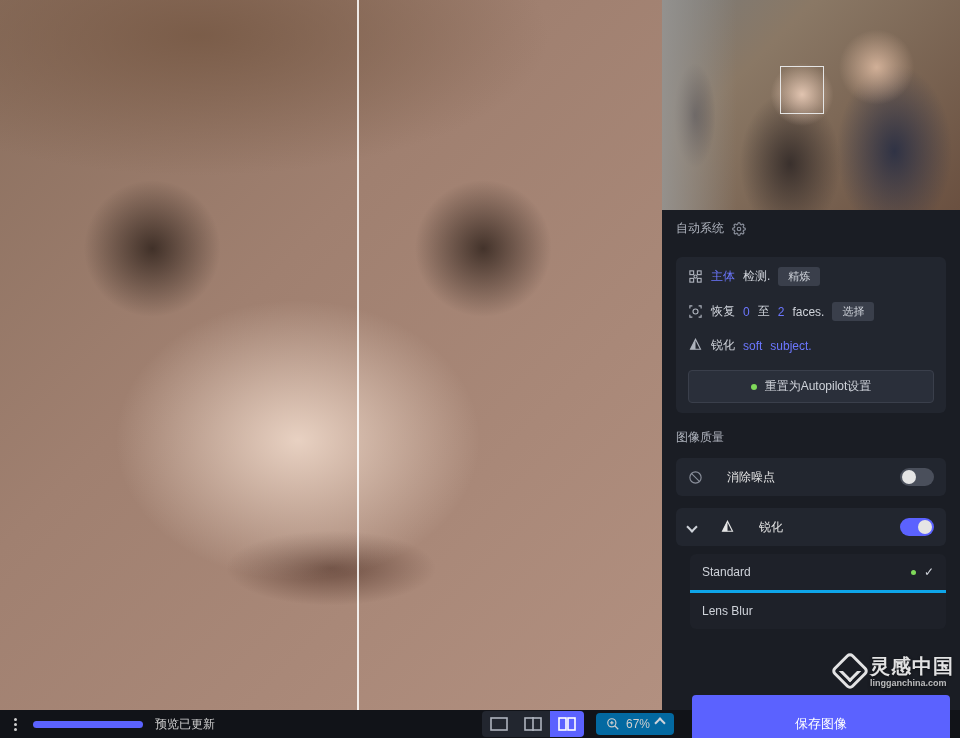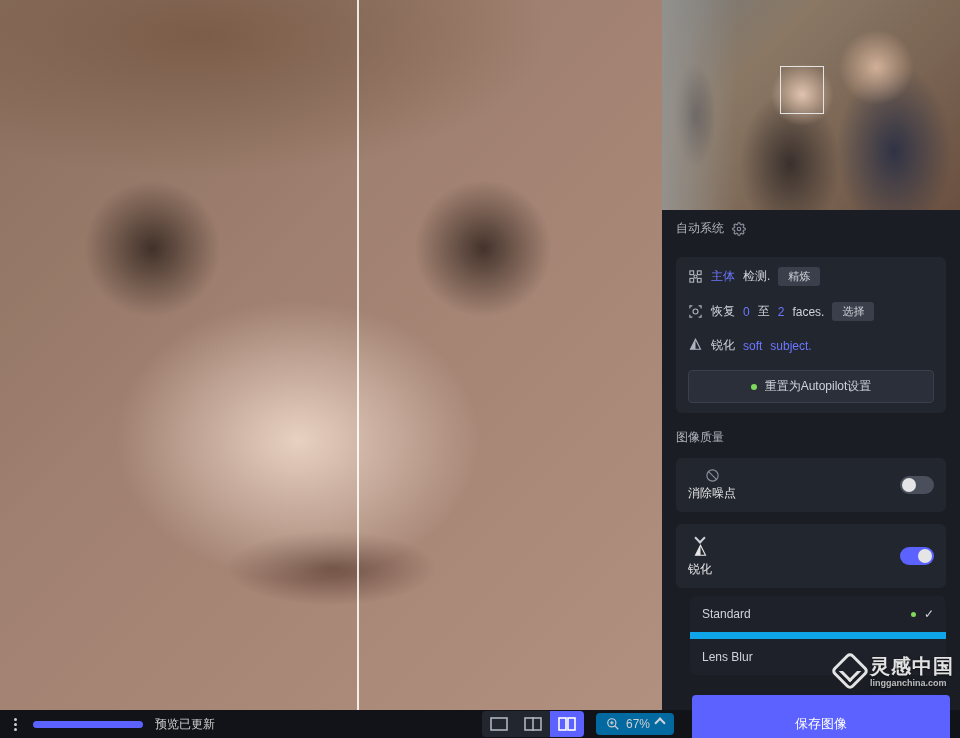--- a/index.html
+++ b/index.html
@@ -36,27 +36,27 @@
 .section { padding: 10px 14px; }
 .section-header { display: flex; align-items: center; gap: 8px; color: #aeb3bd; font-size: 12px; margin-bottom: 2px; }
 .card { background: #22262f; border-radius: 6px; padding: 10px 12px; margin: 8px 14px; display: flex; flex-direction: column; gap: 16px; }
 .row { display: flex; align-items: center; gap: 8px; font-size: 12px; color: #cfd3da; }
 .row .accent { color: #6c77ff; }
 .small-btn { background: #3a3f4b; color: #cfd3da; border: none; border-radius: 3px; padding: 2px 10px; font-size: 11px; cursor: pointer; }
 .reset-btn { display: flex; align-items: center; justify-content: center; gap: 8px; background: #2a2f3a; border: 1px solid #3a3f4b; border-radius: 4px; padding: 7px; color: #cfd3da; cursor: pointer; font-size: 12px; }
 .reset-btn .dot { width: 6px; height: 6px; border-radius: 50%; background: #7fd95a; }
 .quality-section { padding: 8px 14px 4px; }
 .panel-row { display: flex; align-items: center; justify-content: space-between; background: #22262f; border-radius: 6px; padding: 10px 12px; margin: 6px 14px; }
-.panel-row .left { display: flex; align-items: center; gap: 2px; flex-direction: column; }
+.panel-row .left { display: flex; align-items: center; gap: 24px; }
 .toggle { width: 34px; height: 18px; border-radius: 9px; background: #4a4f5b; position: relative; cursor: pointer; }
 .toggle .knob { width: 14px; height: 14px; border-radius: 50%; background: #e5e5e5; position: absolute; top: 2px; left: 2px; }
 .toggle.on { background: #5b62ff; }
 .toggle.on .knob { left: 18px; }
 .sub-card { background: #1e2129; border-radius: 6px; margin: 2px 14px 6px 28px; }
-.sub-item { display: flex; align-items: center; justify-content: space-between; padding: 11px 12px; color: #cfd3da; font-size: 12px; border-bottom: 7px solid #0ea5e9; cursor: pointer; }
+.sub-item { display: flex; align-items: center; justify-content: space-between; padding: 11px 12px; color: #cfd3da; font-size: 12px; border-bottom: 3px solid #0ea5e9; cursor: pointer; }
 .sub-item:last-child { border-bottom: none; }
 .sub-item .rt { display: flex; align-items: center; gap: 8px; }
 .sub-item .dot { width: 5px; height: 5px; border-radius: 50%; background: #7fd95a; }
 .chevron { display: inline-block; width: 8px; height: 8px; border-left: 2px solid #cfd3da; border-bottom: 2px solid #cfd3da; transform: rotate(-45deg); }
 .icon-svg { width: 15px; height: 15px; flex-shrink: 0; }
 .gear { width: 14px; height: 14px; }
 .footer { display: flex; align-items: center; height: 28px; background: #111318; padding: 0 10px; gap: 12px; }
 .kebab { display: flex; flex-direction: column; gap: 2px; cursor: pointer; padding: 4px; }
 .kebab span { width: 3px; height: 3px; border-radius: 50%; background: #cfcfcf; }
 .progress { width: 110px; height: 7px; background: #5b62ff; border-radius: 4px; }

